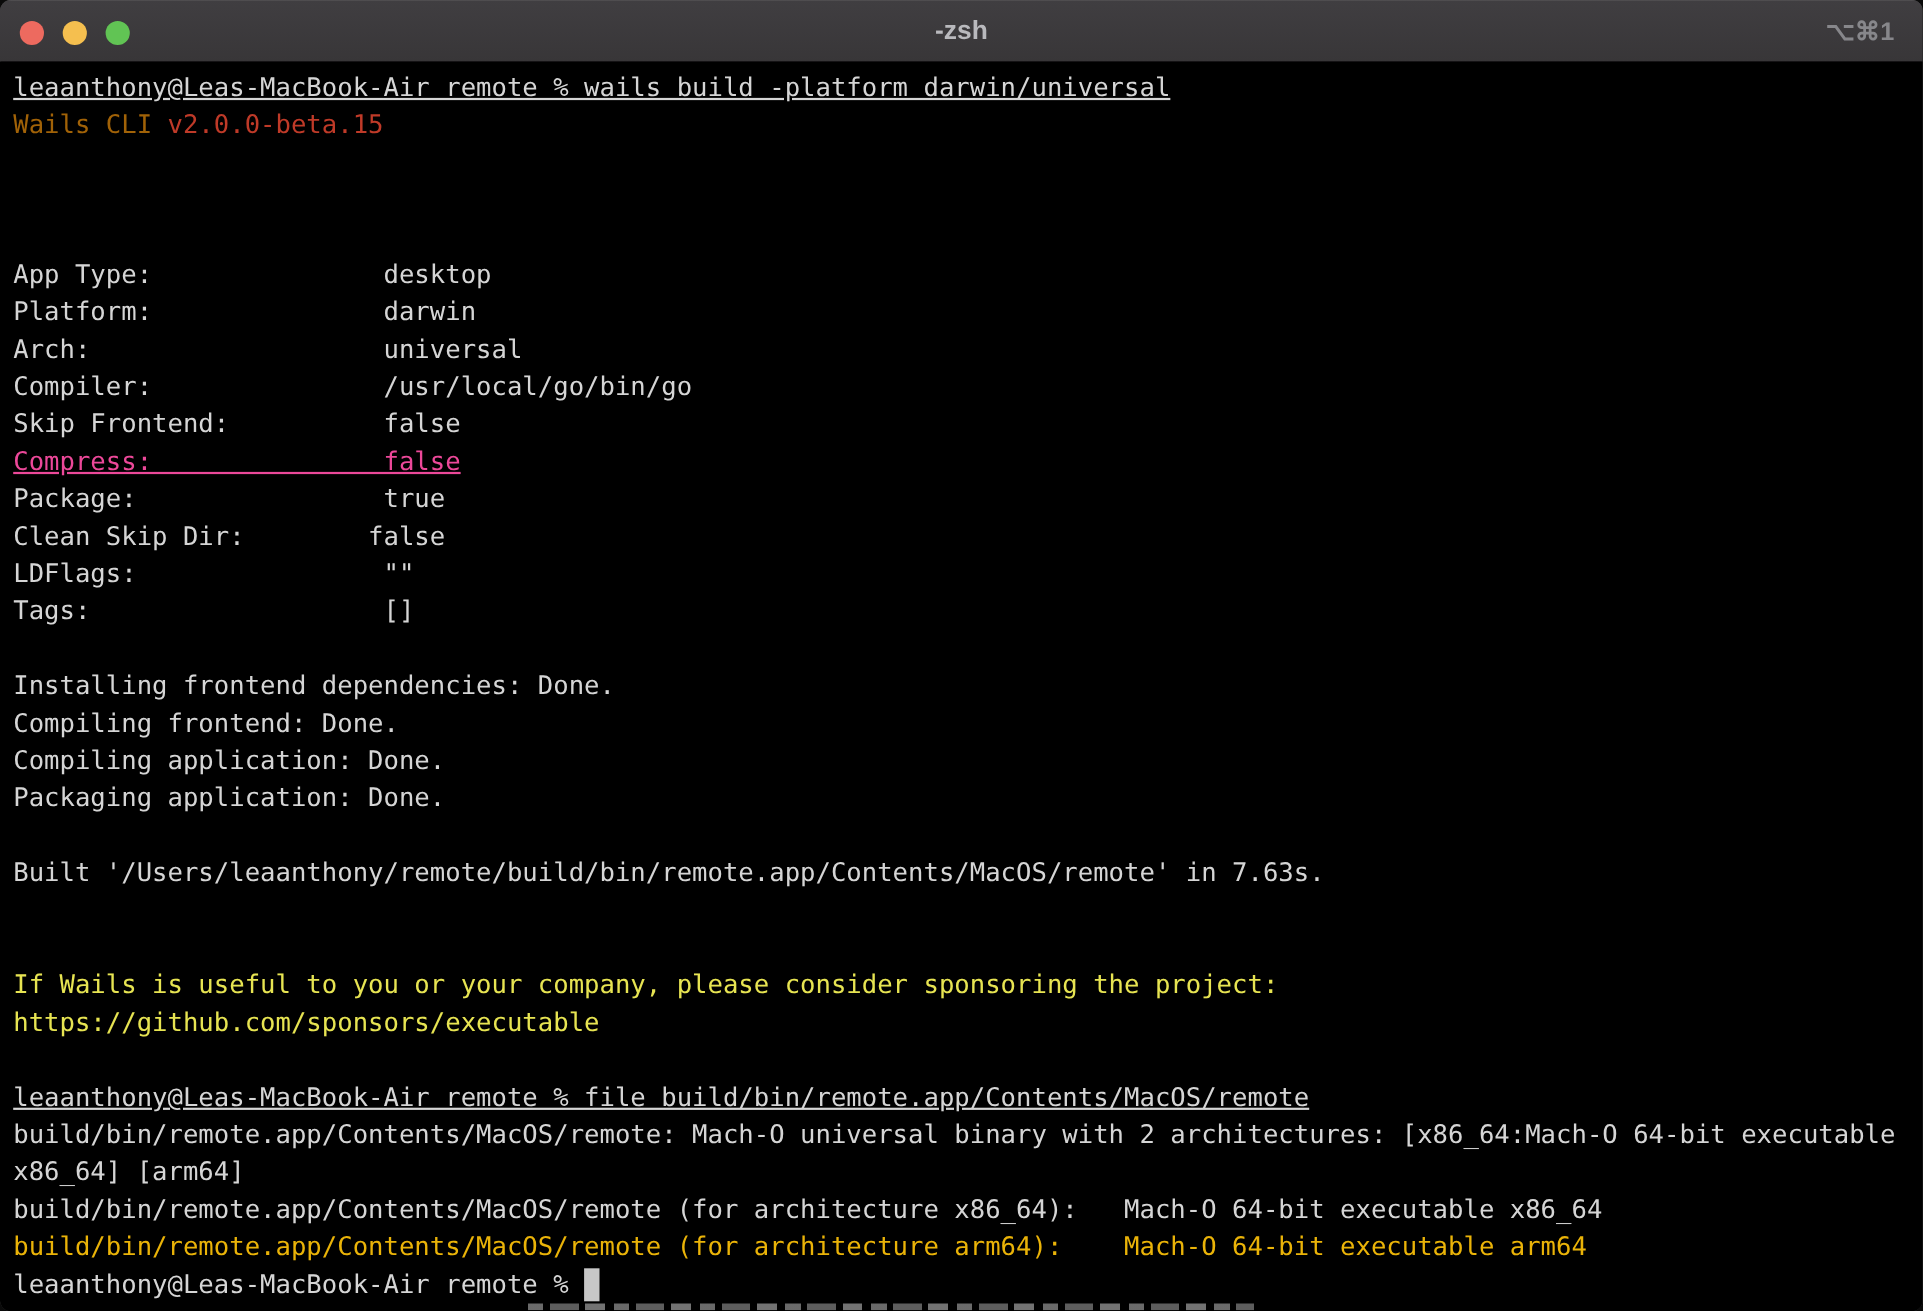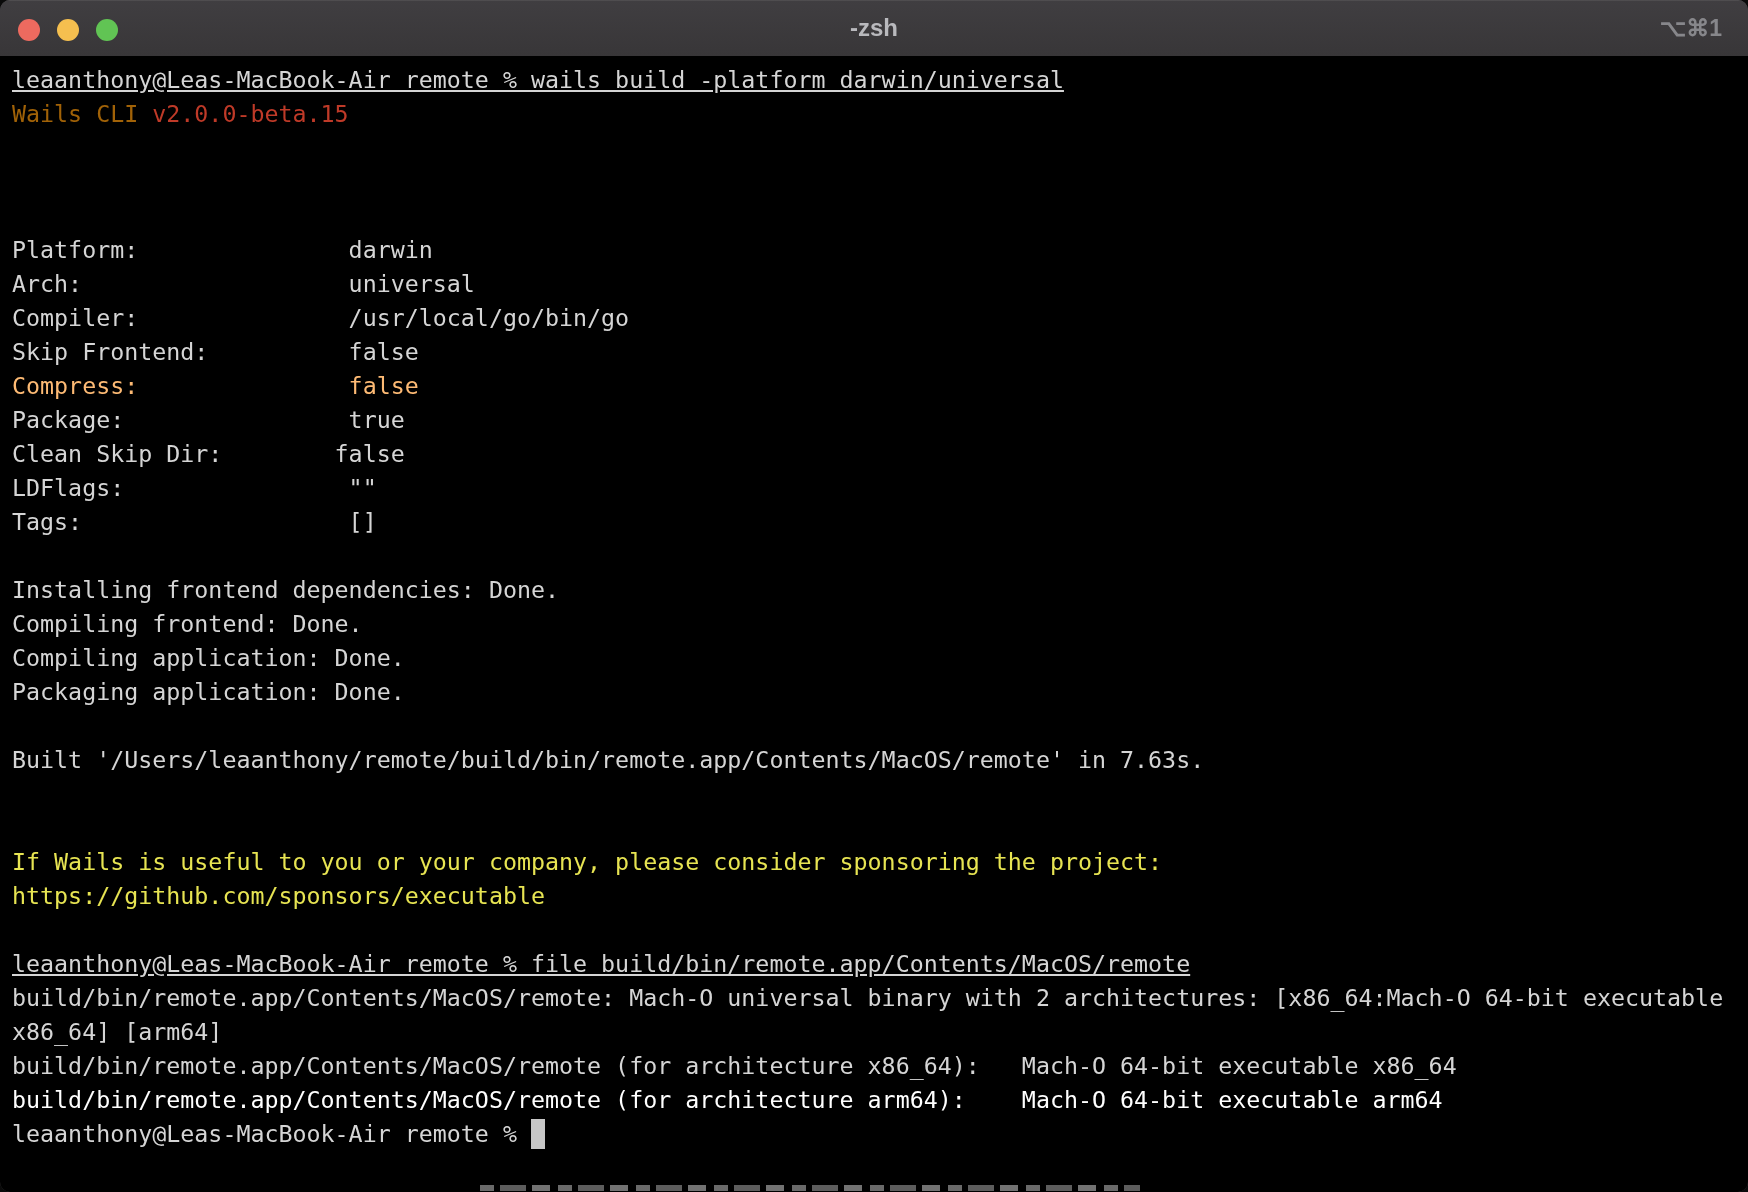--- a/index.html
+++ b/index.html
@@ -86,44 +86,45 @@
     <div class="window-shortcut" style="color: rgb(135, 135, 139);">⌥⌘1</div>
   </div>
 
   <div class="terminal" style="background: rgb(0, 0, 0);">
     <div>
         <div class="term-line"><span style="color: rgb(213, 213, 213); text-decoration: underline;">leaanthony@Leas-MacBook-Air remote % wails build -platform darwin/universal</span></div>
         <div class="term-line"><span style="color: #a16207;">Wails CLI </span><span style="color: rgb(191, 58, 40);">v2.0.0-beta.15</span></div>
         <div class="term-line"></div>
         <div class="term-line"></div>
         <div class="term-line"></div>
+        <div class="term-line"><span style="color: rgb(213, 213, 213);">App Type:               desktop</span></div>
         <div class="term-line"><span style="color: rgb(213, 213, 213);">Platform:               darwin</span></div>
         <div class="term-line"><span style="color: rgb(213, 213, 213);">Arch:                   universal</span></div>
         <div class="term-line"><span style="color: rgb(213, 213, 213);">Compiler:               /usr/local/go/bin/go</span></div>
         <div class="term-line"><span style="color: rgb(213, 213, 213);">Skip Frontend:          false</span></div>
-        <div class="term-line"><span style="color: #fdba74;">Compress:               false</span></div>
+        <div class="term-line"><span style="color: #ec4899; text-decoration: underline;">Compress:               false</span></div>
         <div class="term-line"><span style="color: rgb(213, 213, 213);">Package:                true</span></div>
         <div class="term-line"><span style="color: rgb(213, 213, 213);">Clean Skip Dir:        false</span></div>
         <div class="term-line"><span style="color: rgb(213, 213, 213);">LDFlags:                ""</span></div>
         <div class="term-line"><span style="color: rgb(213, 213, 213);">Tags:                   []</span></div>
         <div class="term-line"></div>
         <div class="term-line"><span style="color: rgb(213, 213, 213);">Installing frontend dependencies: Done.</span></div>
         <div class="term-line"><span style="color: rgb(213, 213, 213);">Compiling frontend: Done.</span></div>
         <div class="term-line"><span style="color: rgb(213, 213, 213);">Compiling application: Done.</span></div>
         <div class="term-line"><span style="color: rgb(213, 213, 213);">Packaging application: Done.</span></div>
         <div class="term-line"></div>
         <div class="term-line"><span style="color: rgb(213, 213, 213);">Built '/Users/leaanthony/remote/build/bin/remote.app/Contents/MacOS/remote' in 7.63s.</span></div>
         <div class="term-line"></div>
         <div class="term-line"></div>
         <div class="term-line"><span style="color: rgb(231, 228, 82);">If Wails is useful to you or your company, please consider sponsoring the project:</span></div>
         <div class="term-line"><span style="color: rgb(231, 228, 82);">https://github.com/sponsors/executable</span></div>
         <div class="term-line"></div>
         <div class="term-line"><span style="color: rgb(213, 213, 213); text-decoration: underline;">leaanthony@Leas-MacBook-Air remote % file build/bin/remote.app/Contents/MacOS/remote</span></div>
         <div class="term-line"><span style="color: rgb(213, 213, 213);">build/bin/remote.app/Contents/MacOS/remote: Mach-O universal binary with 2 architectures: [x86_64:Mach-O 64-bit executable</span></div>
         <div class="term-line"><span style="color: rgb(213, 213, 213);">x86_64] [arm64]</span></div>
         <div class="term-line"><span style="color: rgb(213, 213, 213);">build/bin/remote.app/Contents/MacOS/remote (for architecture x86_64):   Mach-O 64-bit executable x86_64</span></div>
-        <div class="term-line"><span style="color: #ffffff;">build/bin/remote.app/Contents/MacOS/remote (for architecture arm64):    Mach-O 64-bit executable arm64</span></div>
+        <div class="term-line"><span style="color: #eab308;">build/bin/remote.app/Contents/MacOS/remote (for architecture arm64):    Mach-O 64-bit executable arm64</span></div>
         <div class="term-line"><span style="color: rgb(213, 213, 213);">leaanthony@Leas-MacBook-Air remote % </span><span class="cursor" style="background: rgb(199, 199, 199);"></span></div>
       </div>
   </div>
 
   <div class="clipped-fragment"></div>
 </div>
 
 </body></html>

